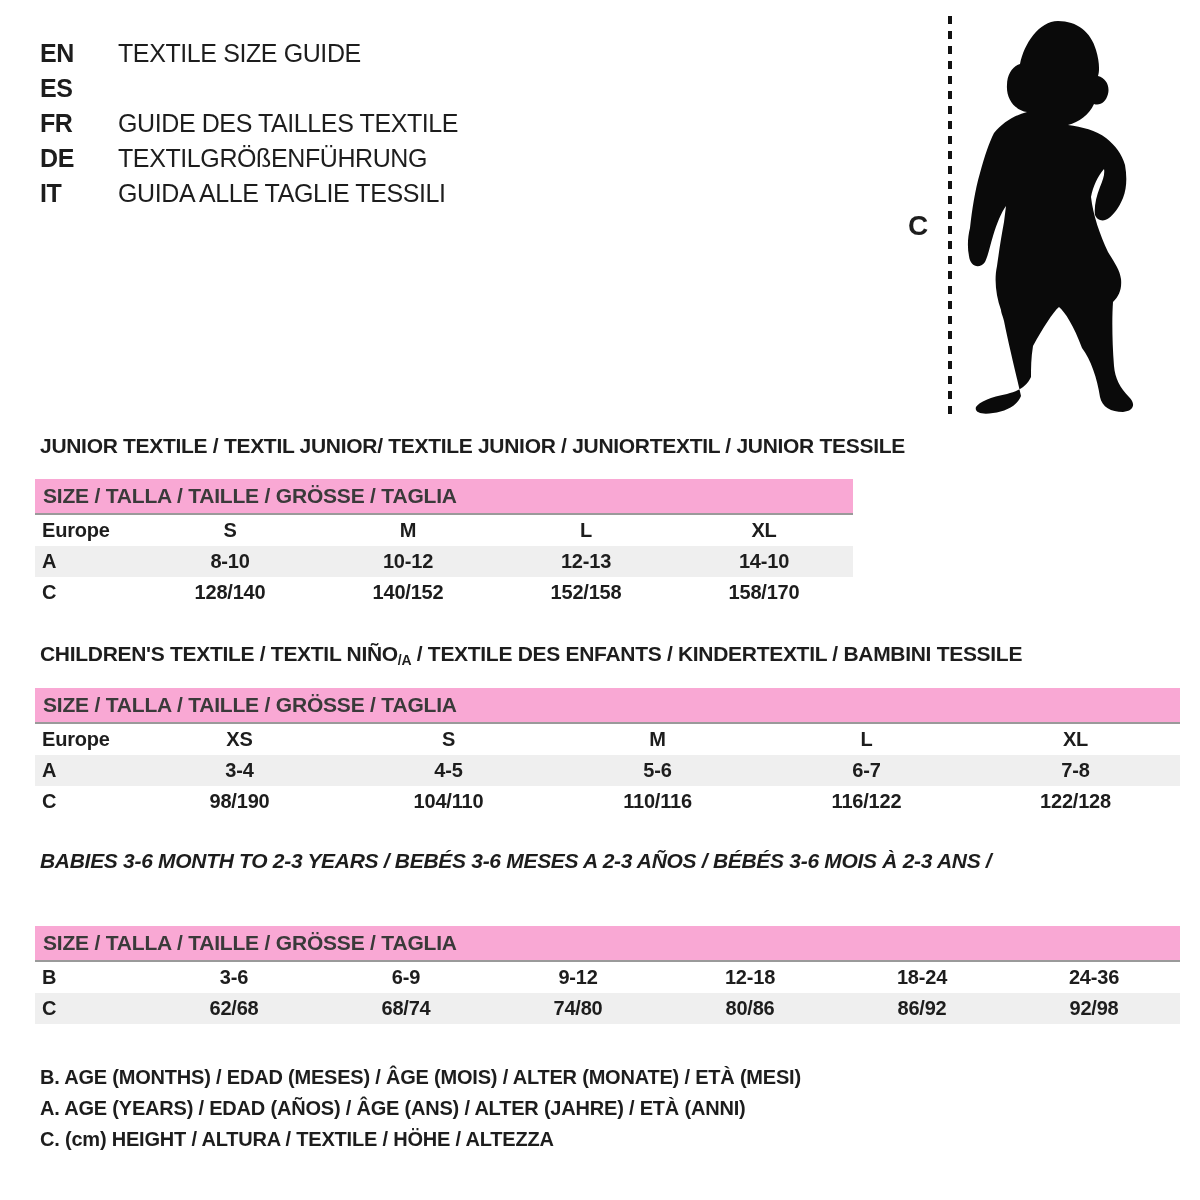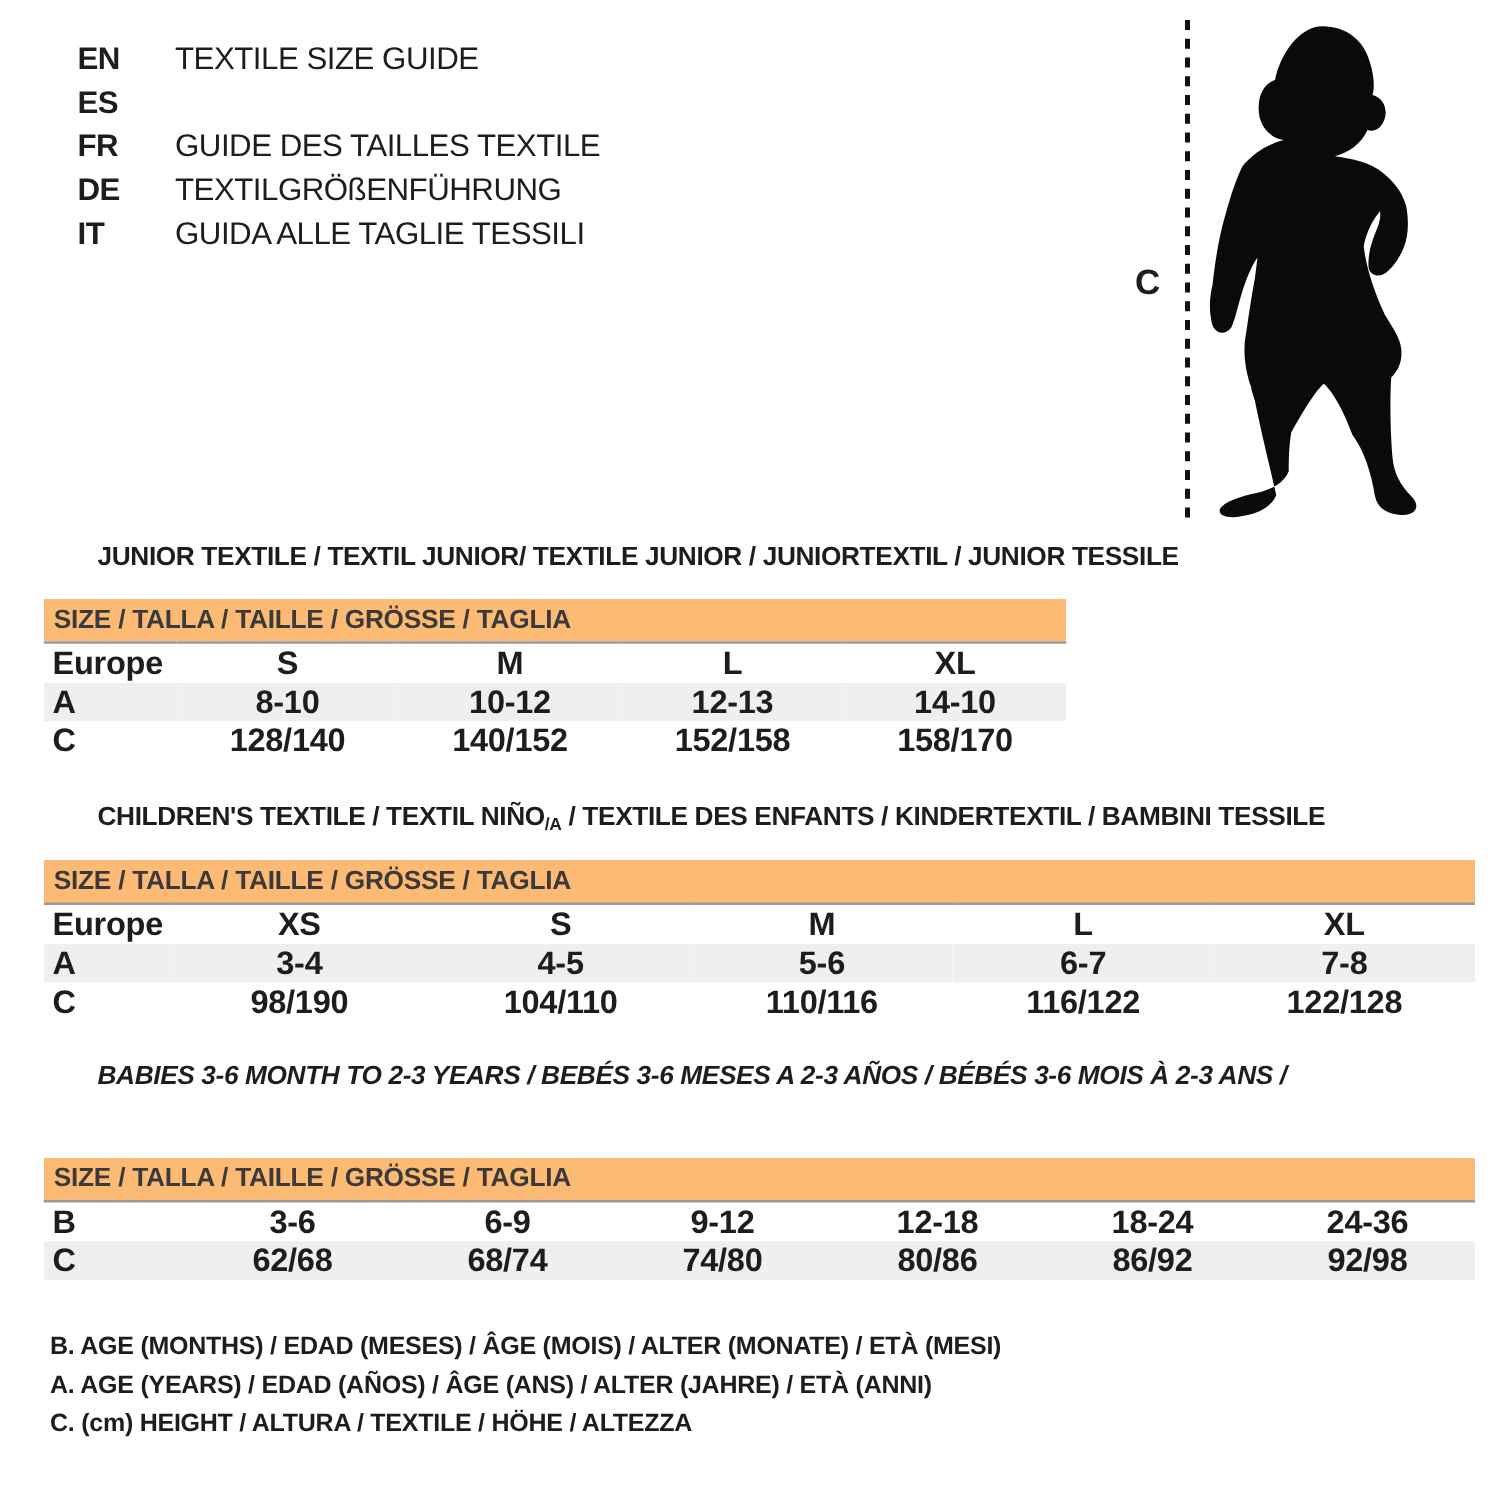--- a/index.html
+++ b/index.html
@@ -8,48 +8,48 @@
     background:#ffffff;
     color:#1d1d1d;
     font-family:"Liberation Sans", sans-serif;
     position:relative;
     overflow:hidden;
   }
   .abs{position:absolute;}
 
   
   .lang-list{top:33px;left:40px;}
-  .lang-row{display:flex;height:35px;align-items:flex-start;margin-left:22px;}
+  .lang-row{display:flex;height:35px;align-items:flex-end;}
   .lang-code{width:78px;font-size:25px;font-weight:700;letter-spacing:-0.4px;}
   .lang-label{font-size:25px;font-weight:400;letter-spacing:-0.4px;}
 
   
   .measure-line{left:946px;top:16px;}
   .measure-label{left:908px;top:210px;font-size:28px;font-weight:700;}
   .silhouette{left:958px;top:16px;}
 
   
-  .section-heading{font-size:21px;font-weight:700;letter-spacing:-0.3px;white-space:nowrap;margin-left:38px;}
+  .section-heading{font-size:21px;font-weight:700;letter-spacing:-0.3px;white-space:nowrap;}
   .heading-sub{font-size:14px;vertical-align:-4px;font-weight:700;}
 
   
   table{border-collapse:collapse;table-layout:fixed;}
-  td{font-size:26px;font-weight:700;letter-spacing:-0.2px;height:31px;text-align:center;padding:0;overflow:hidden;white-space:nowrap;}
+  td{font-size:20px;font-weight:700;letter-spacing:-0.2px;height:31px;text-align:center;padding:0;overflow:hidden;white-space:nowrap;}
   tr.size-bar td{
     background:#c9c9c9;
     border-bottom:2px solid #9a9a9a;
     text-align:left;
     padding:2px 0 2px 8px;
     height:30px;
     font-size:21px;
     color:#3a3a3a;
   }
   td.rowlabel{text-align:left;padding-left:7px;}
   tr.alt td{background:#efefef;}
-  tr.size-bar td{background:#fdba74;}
+  tr.size-bar td{background:#f9a8d4;}
 
   #junior-heading{left:40px;top:434px;}
   #junior-table{left:35px;top:479px;}
   #children-heading{left:40px;top:642px;}
   #children-table{left:35px;top:688px;}
   #babies-heading{left:40px;top:846px;line-height:30px;font-style:italic;}
   #babies-table{left:35px;top:926px;}
 
   
   #legend{left:40px;top:1062px;line-height:31px;}

